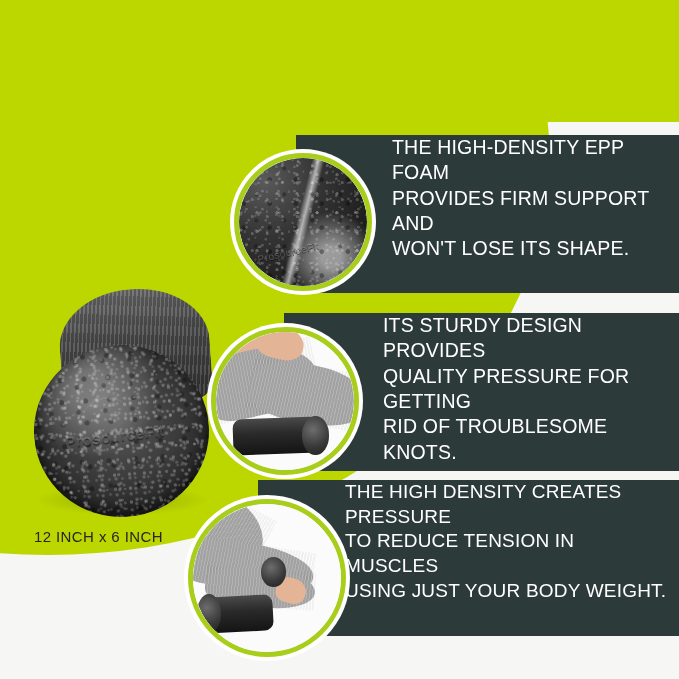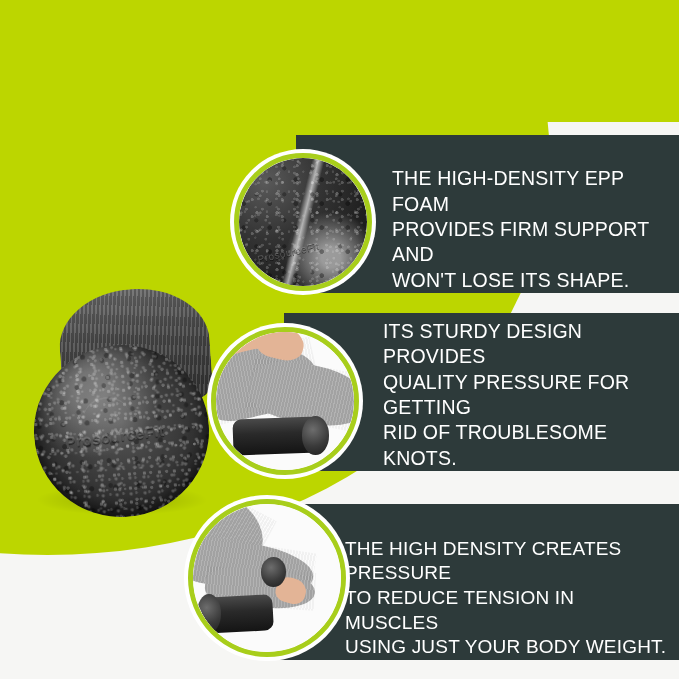--- a/index.html
+++ b/index.html
@@ -44,26 +44,26 @@
   }
   .title-line-1{color:#ffffff;}
   .title-line-2{color:#2d3a3a;margin-top:4px;}
 
   
   .panel{
     position:absolute;
     background:#2d3a3a;
     z-index:3;
     display:flex;
-    align-items:flex-end;
+    align-items:flex-start;
     box-sizing:border-box;
   }
   .panel-1{left:296px;top:135px;width:383px;height:158px;padding-left:96px;padding-right:12px;}
   .panel-2{left:284px;top:313px;width:401px;height:158px;padding-left:99px;padding-right:10px;}
-  .panel-3{left:258px;top:504px;width:421px;height:156px;padding-left:87px;padding-right:8px;}
+  .panel-3{left:258px;top:480px;width:421px;height:156px;padding-left:87px;padding-right:8px;}
 
   .panel-text{
     color:#ffffff;
     font-size:19.5px;
     line-height:1.30;
     text-transform:uppercase;
     letter-spacing:0.2px;
     white-space:pre-line;
   }
   .panel-3 .panel-text{font-size:19px;}
@@ -219,20 +219,21 @@
 
   <div class="header-band"></div>
 
   <div class="hero">
     <div class="hero-shadow"></div>
     <div class="hero-body"></div>
     <div class="hero-face"></div>
     <div class="hero-swoosh"></div>
     <div class="hero-emboss">ProsourceFit</div>
   </div>
+  <div class="dimension-label">12 INCH x 6 INCH</div>
 
   <div class="panel panel-1" style="background: rgb(45, 58, 58);">
     <div class="panel-text">THE HIGH-DENSITY EPP FOAM
 PROVIDES FIRM SUPPORT AND
 WON'T LOSE ITS SHAPE.</div>
   </div>
   <div class="thumb thumb-1" style="border-color: rgb(168, 206, 27);">
     <div class="thumb-inner">
       <div class="foam-macro"></div>
       <div class="emboss-mark">ProsourceFit</div>

